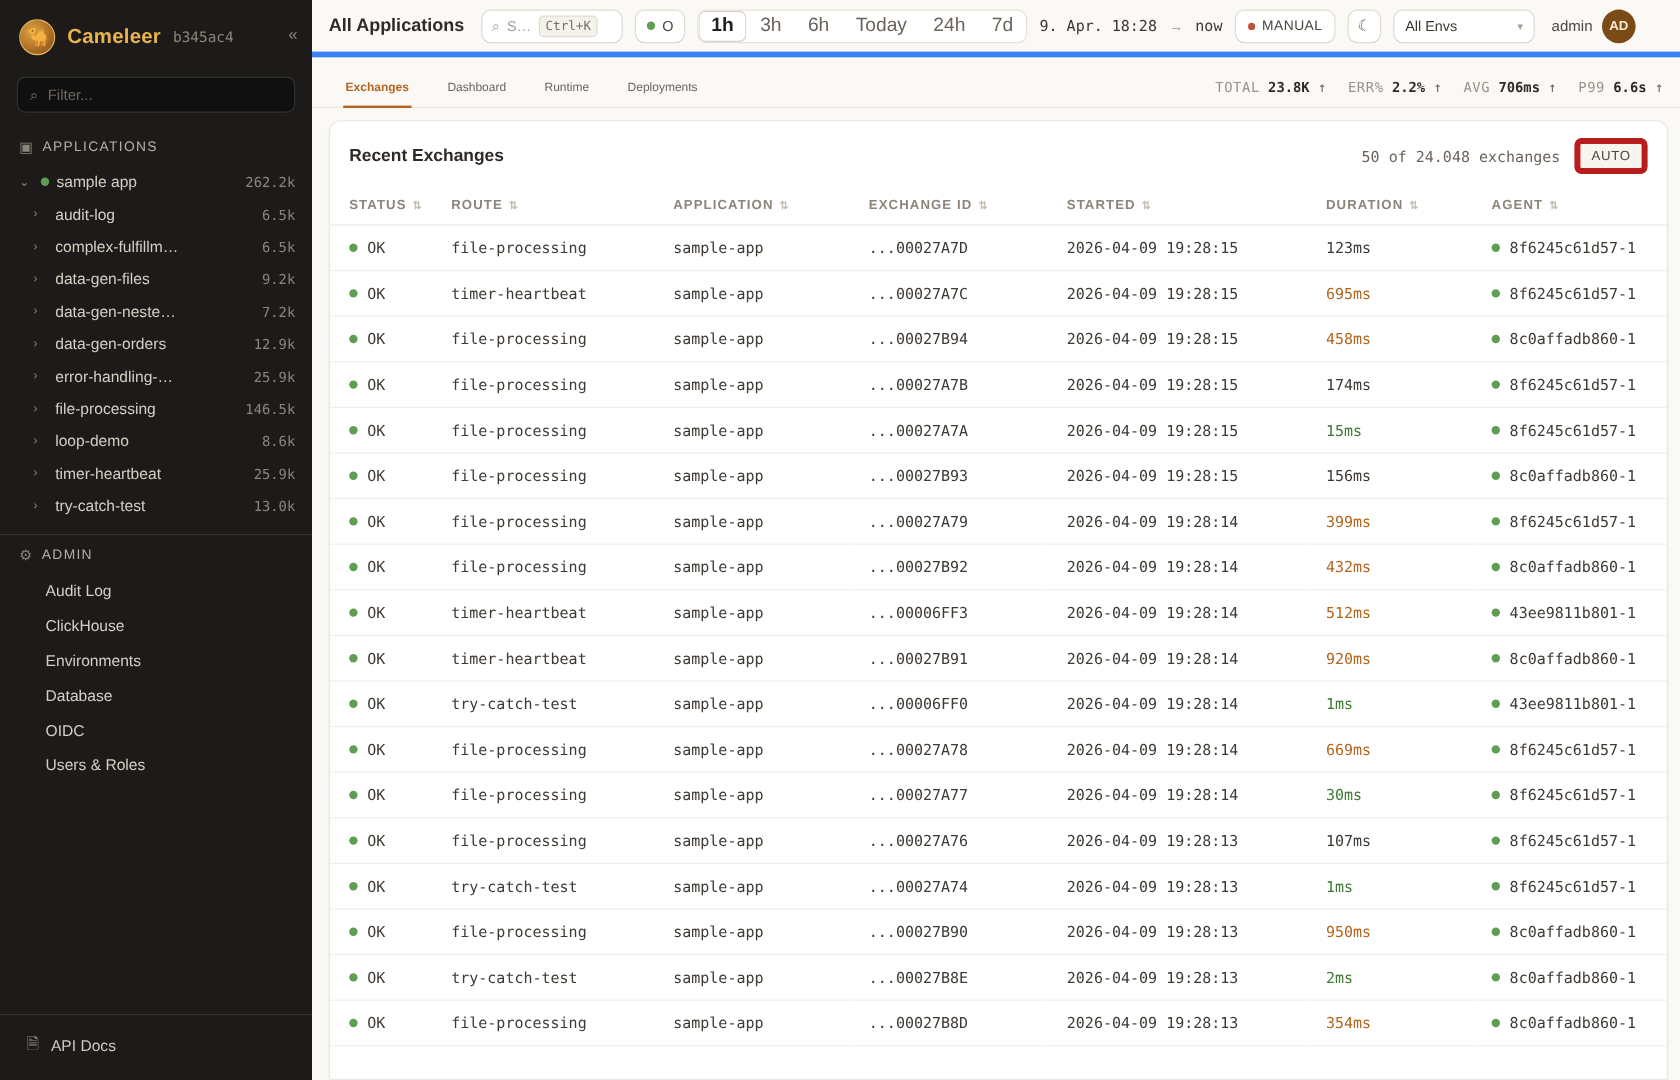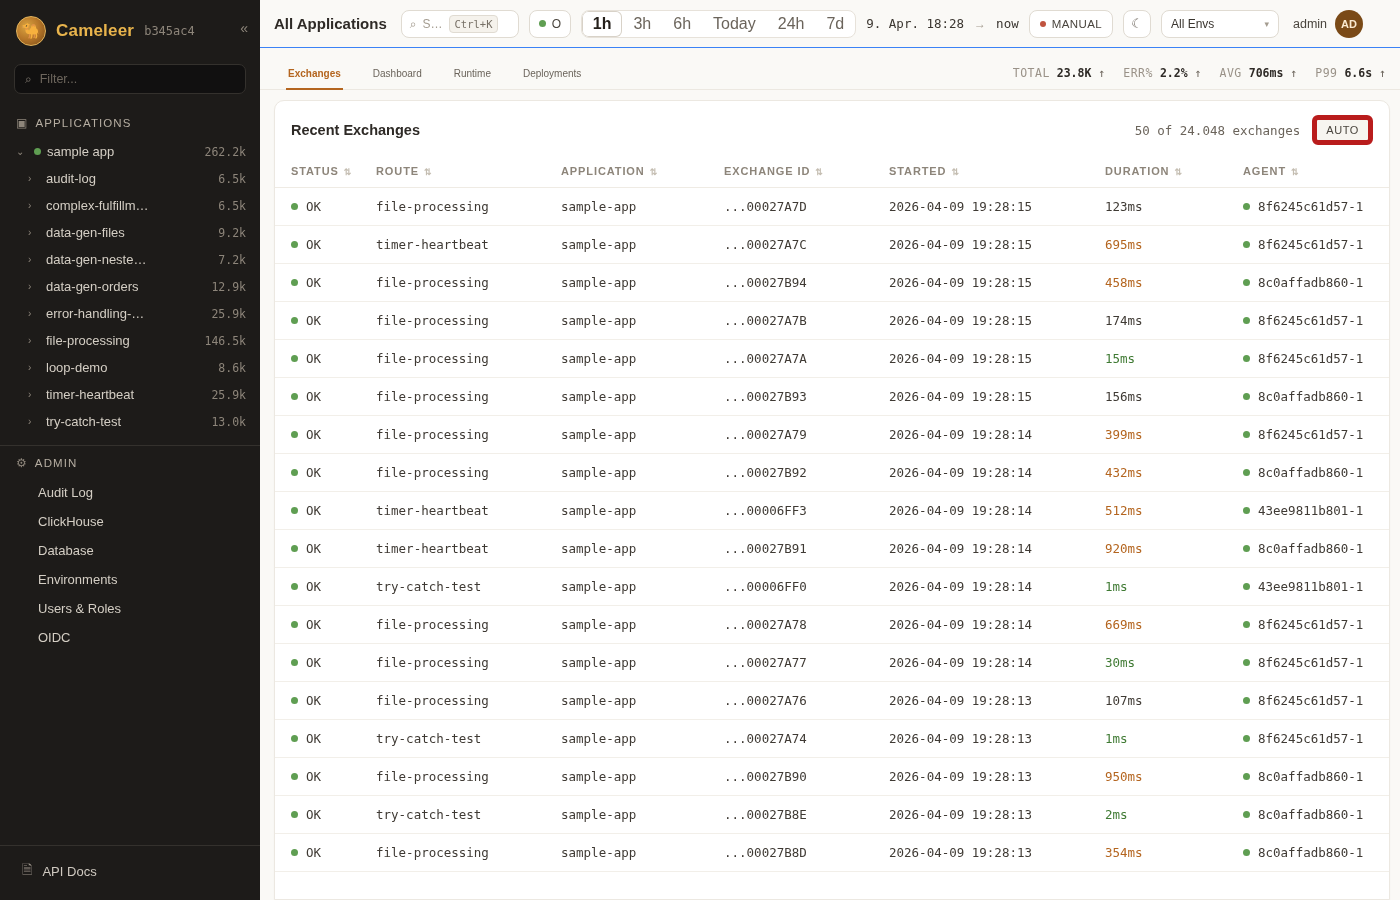--- a/index.html
+++ b/index.html
@@ -92,21 +92,21 @@
     cursor: pointer;
   }
   .sidebar-footer .ico { font-size: 13px; color: #9a9288; }
 
   
   .main { flex: 1; display: flex; flex-direction: column; background: #faf9f6; min-width: 0; }
 
   .topbar {
     height: 48px; display: flex; align-items: center; gap: 10px;
     padding: 0 14px; background: #faf9f6;
-    border-bottom: 1px solid #3b82f6;
+    border-bottom: 5px solid #3b82f6;
   }
   .app-scope { font-size: 15px; font-weight: bold; color: #2e2a26; margin-right: 4px; }
 
   .search-pill {
     display: flex; align-items: center; gap: 6px;
     border: 1px solid #e0dbd2; background: #fff;
     border-radius: 8px; height: 28px; padding: 0 8px;
     min-width: 118px; color: #a49c90; font-size: 12px;
   }
   .kbd {
@@ -321,24 +321,24 @@
 
     <div class="divider"></div>
 
     <div class="section-title">
       <span class="ico">⚙</span>
       <span>Admin</span>
     </div>
 
     <div class="admin-item">Audit Log</div>
     <div class="admin-item">ClickHouse</div>
+    <div class="admin-item">Environments</div>
     <div class="admin-item">Database</div>
-    <div class="admin-item">Environments</div>
+    <div class="admin-item">OIDC</div>
     <div class="admin-item">Users &amp; Roles</div>
-    <div class="admin-item">OIDC</div>
 
     <div class="sidebar-footer">
       <span class="ico">🗎</span>
       <span>API Docs</span>
     </div>
   </aside>
 
   <section class="main">
 
     <div class="topbar">

